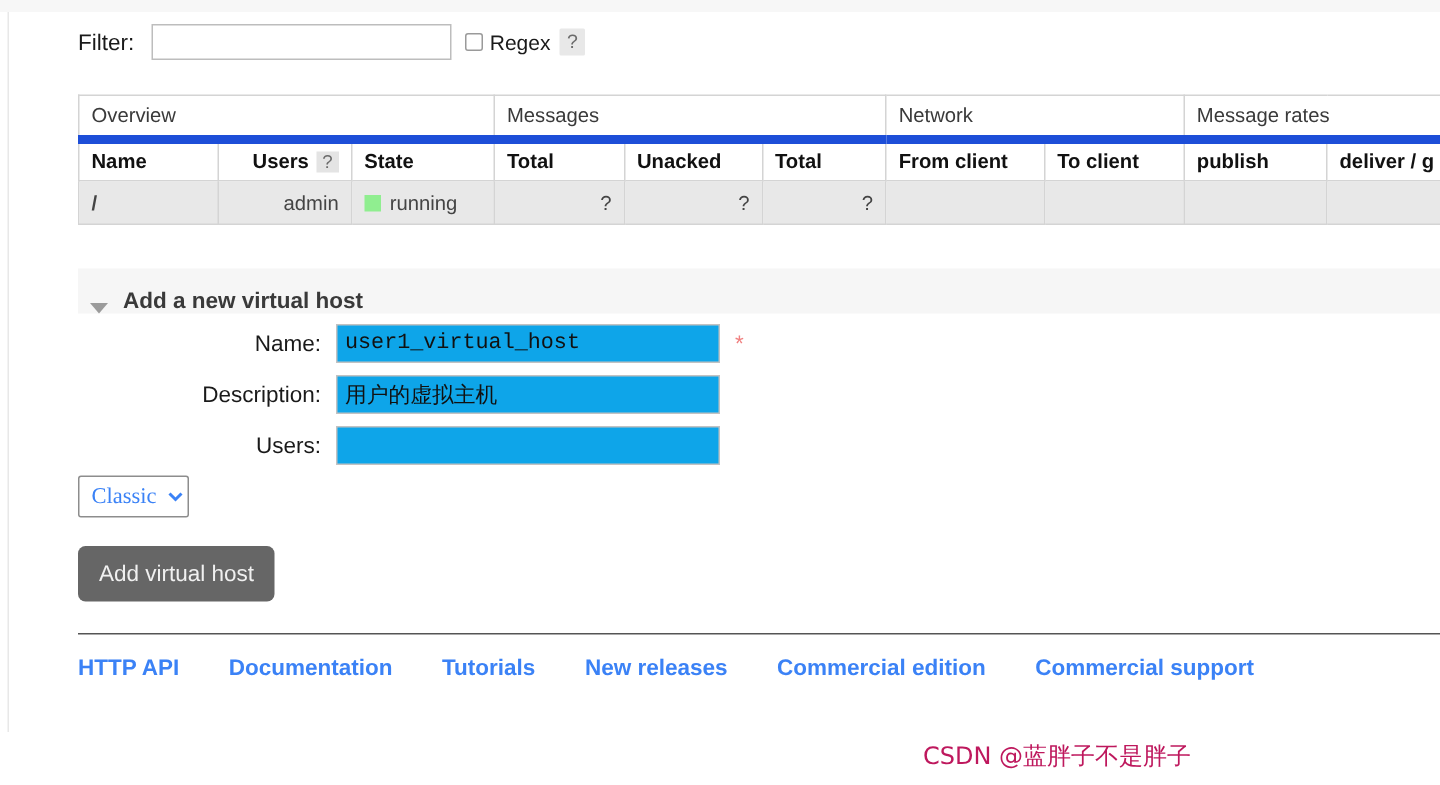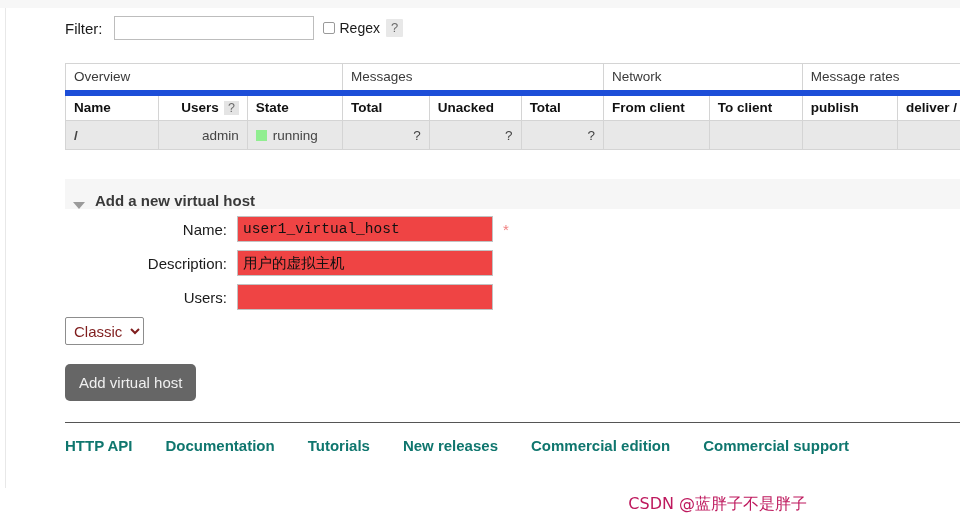--- a/index.html
+++ b/index.html
@@ -28,21 +28,21 @@
   
   .left-rail {
     position: absolute;
     left: 5px; top: 8px;
     width: 1px; height: 480px;
     background: #e8e8e8;
   }
 
   .page {
     position: absolute;
-    left: 13px; top: 0;
+    left: 0; top: 0;
     width: 808px;
     height: 523px;
   }
 
   
   .filter-row {
     position: absolute;
     left: 52px; top: 14px;
     display: flex;
     align-items: center;
@@ -189,21 +189,21 @@
     text-align: right;
     padding-right: 10px;
     font-size: 15px;
     color: #1a1a1a;
     box-sizing: border-box;
   }
   .form-input {
     width: 256px;
     height: 26px;
     border: 1px solid #c2c2c2;
-    background: #ef4444;
+    background: #0ea5e9;
     padding: 1px 5px;
     box-sizing: border-box;
     font-size: 15px;
     color: #111;
     outline: none;
   }
   .form-input.mono {
     font-family: "Liberation Mono", "DejaVu Sans Mono", monospace;
     font-size: 14.5px;
   }
@@ -214,23 +214,23 @@
   .req-star {
     color: #f08080;
     font-size: 15px;
     margin-left: 10px;
   }
   .form-select {
     height: 28px;
     border: 1px solid #8d8d8d;
     background: #ffffff;
     font-size: 15px;
-    font-family: Liberation Sans, sans-serif;
+    font-family: Liberation Serif, serif;
     padding: 2px 4px;
-    color: #7f1d1d;
+    color: #3b82f6;
     border-radius: 2px;
     outline: none;
   }
 
   .add-btn {
     position: absolute;
     left: 52px; top: 364px;
     background: #666666;
     color: #f0f0f0;
     border: none;
@@ -251,21 +251,21 @@
   }
   .footer-links {
     position: absolute;
     left: 52px; top: 432px;
     width: 908px;
     display: flex;
     align-items: center;
     height: 26px;
   }
   .footer-links a {
-    color: #0f766e;
+    color: #3b82f6;
     text-decoration: none;
     font-weight: bold;
     font-size: 15px;
     margin-right: 33px;
     white-space: nowrap;
   }
 
   
   .watermark {
     position: absolute;

